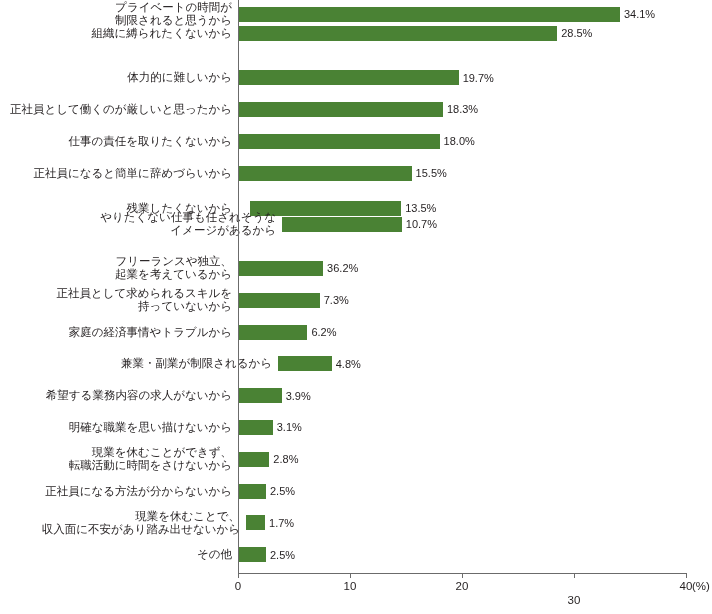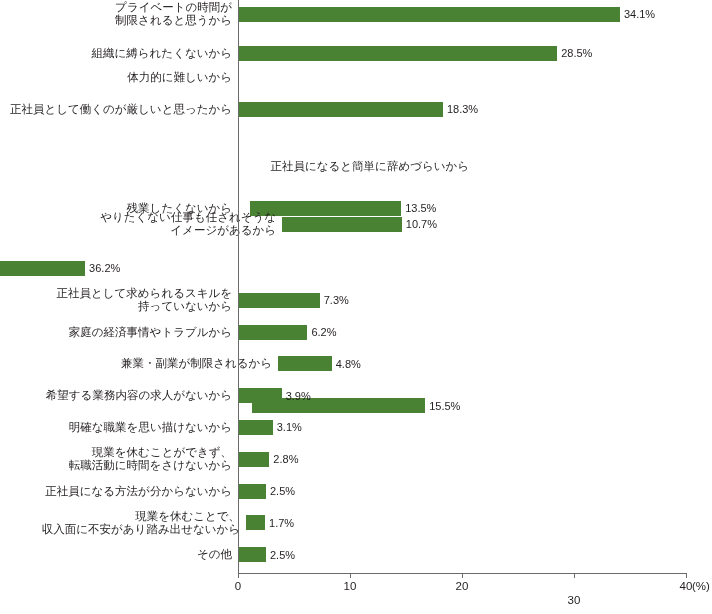--- a/index.html
+++ b/index.html
@@ -109,38 +109,49 @@
 <div id="chart-root">
   <div class="plot-area" id="plot-area">
       <div class="row" style="top: 1px;">
         <div class="cat-label">プライベートの時間が
 制限されると思うから</div>
         <div class="bar-wrap">
           <div class="bar" style="width: 381.92px; background: rgb(74, 130, 52);"></div>
           <div class="bar-value">34.1%</div>
         </div>
       </div>
-      <div class="row" style="top: 40px;">
+      <div class="row" style="top: 20px;">
         <div class="cat-label">組織に縛られたくないから</div>
         <div class="bar-wrap">
           <div class="bar" style="width: 319.2px; background: rgb(74, 130, 52);"></div>
           <div class="bar-value">28.5%</div>
         </div>
       </div>
       <div class="row" style="top: 64.6px;">
         <div class="cat-label">体力的に難しいから</div>
+        <div class="bar-wrap">
+          <div class="bar" style="width: 220.64px; background: rgb(74, 130, 52);"></div>
+          <div class="bar-value">19.7%</div>
+        </div>
       </div>
       <div class="row" style="top: 96.4px;">
         <div class="cat-label">正社員として働くのが厳しいと思ったから</div>
         <div class="bar-wrap">
           <div class="bar" style="width: 204.96px; background: rgb(74, 130, 52);"></div>
           <div class="bar-value">18.3%</div>
         </div>
       </div>
-      <div class="row" style="top: 160px; flex-direction: column;">
+      <div class="row" style="top: 128.2px;">
+        <div class="cat-label">仕事の責任を取りたくないから</div>
+        <div class="bar-wrap">
+          <div class="bar" style="width: 201.6px; background: rgb(74, 130, 52);"></div>
+          <div class="bar-value">18.0%</div>
+        </div>
+      </div>
+      <div class="row" style="top: 160px;">
         <div class="cat-label">正社員になると簡単に辞めづらいから</div>
         <div class="bar-wrap">
           <div class="bar" style="width: 173.6px; background: rgb(74, 130, 52);"></div>
           <div class="bar-value">15.5%</div>
         </div>
       </div>
       <div class="row" style="top: 195px; gap: 12px;">
         <div class="cat-label">残業したくないから</div>
         <div class="bar-wrap">
           <div class="bar" style="width: 151.2px; background: rgb(74, 130, 52);"></div>
@@ -149,20 +160,22 @@
       </div>
       <div class="row" style="top: 211px; padding-left: 44px;">
         <div class="cat-label">やりたくない仕事も任されそうな
 イメージがあるから</div>
         <div class="bar-wrap">
           <div class="bar" style="width: 119.84px; background: rgb(74, 130, 52);"></div>
           <div class="bar-value">10.7%</div>
         </div>
       </div>
       <div class="row" style="top: 255.4px;">
+        <div class="cat-label">フリーランスや独立、
+起業を考えているから</div>
         <div class="bar-wrap">
           <div class="bar" style="width: 85.12px; background: rgb(74, 130, 52);"></div>
           <div class="bar-value">36.2%</div>
         </div>
       </div>
       <div class="row" style="top: 287.2px;">
         <div class="cat-label">正社員として求められるスキルを
 持っていないから</div>
         <div class="bar-wrap">
           <div class="bar" style="width: 81.76px; background: rgb(74, 130, 52);"></div>

